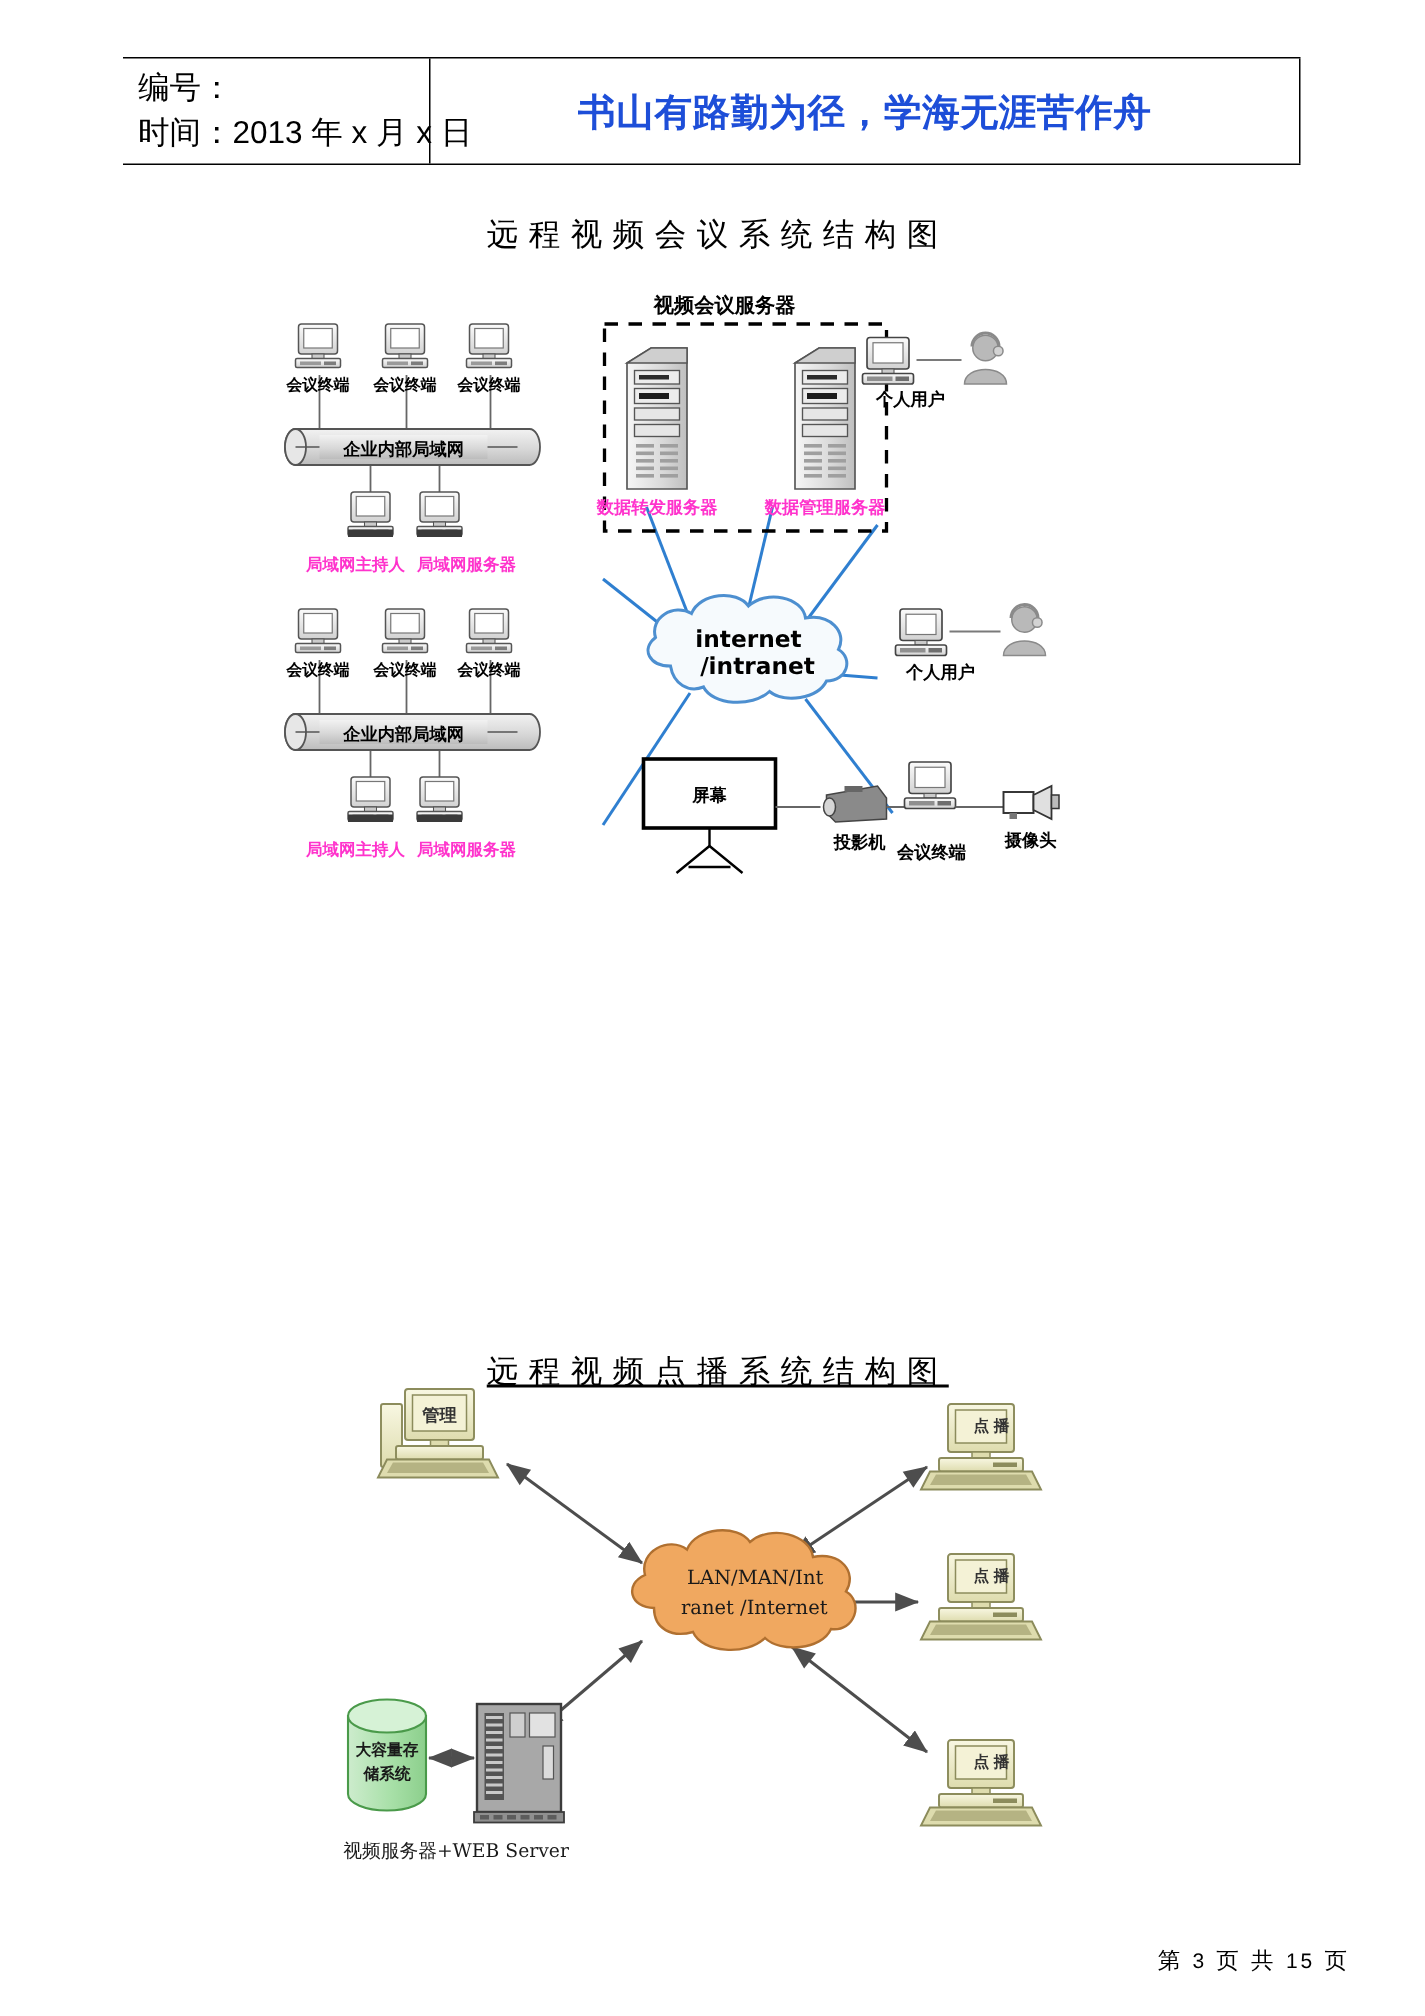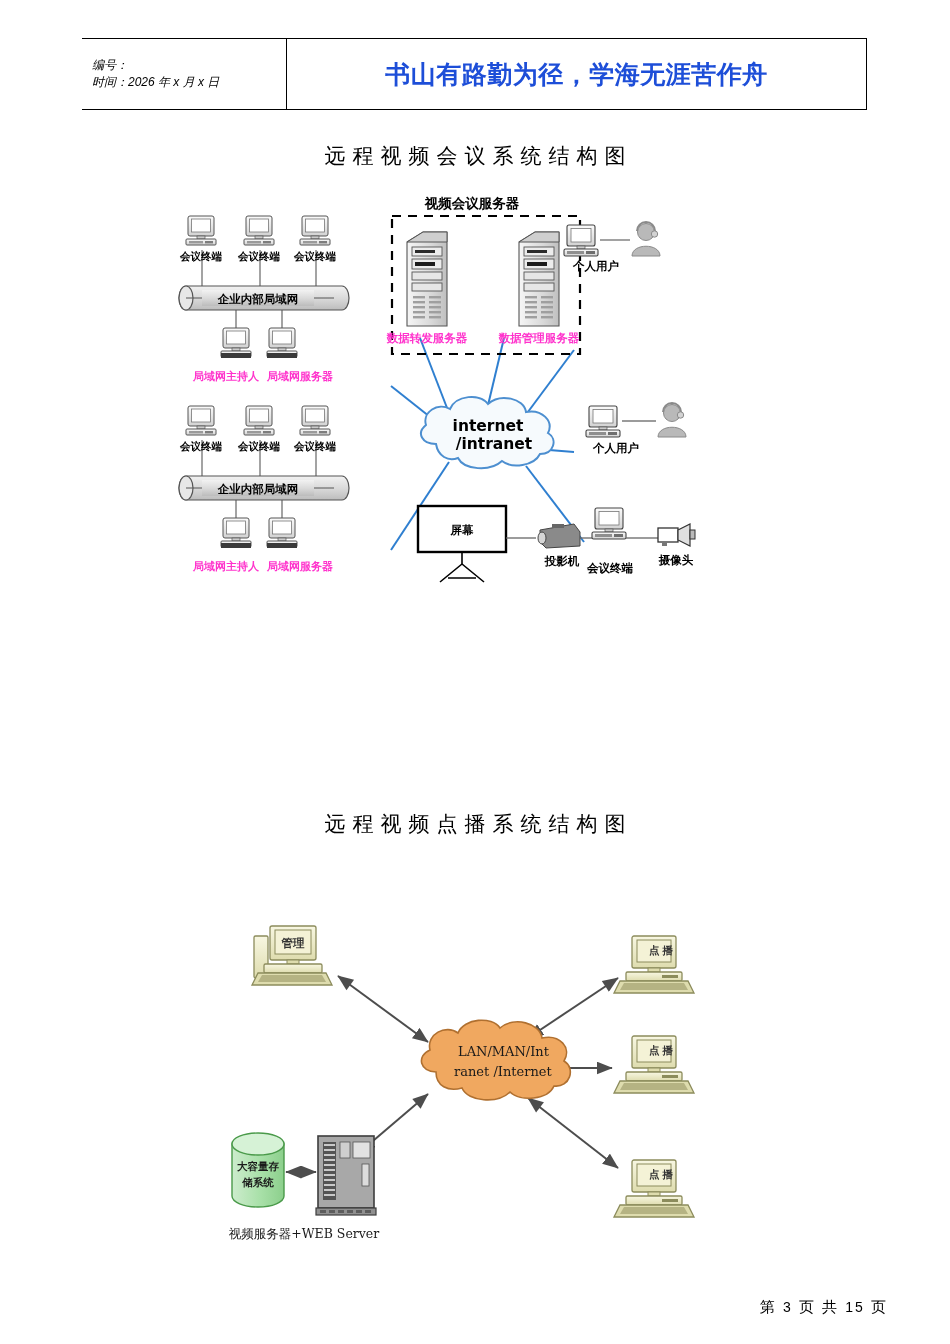--- a/index.html
+++ b/index.html
@@ -31,23 +31,22 @@
   .hdr-cell {
     display: flex;
     flex-direction: column;
     justify-content: center;
     box-sizing: border-box;
     padding: 0 10px;
   }
   #hdr-left {
     width: 205px;
     border-right: 1.5px solid #000;
-    font-size: 12px;
+    font-size: 21px;
     line-height: 1.45;
-    font-style: italic;
   }
   #hdr-mid {
     flex: 1;
     border-right: 1.5px solid #000;
     align-items: center;
     justify-content: center;
     color: #1d4ed8;
     font-family: "DejaVu Serif", "Liberation Serif", serif;
     font-weight: bold;
     font-size: 25px;
@@ -65,26 +64,26 @@
     position: absolute;
     width: 100%;
     text-align: center;
     font-family: "DejaVu Serif", "Liberation Serif", serif;
     font-size: 21px;
     letter-spacing: 7px;
     color: #000;
     text-indent: 7px;
   }
   #title-1 { top: 142px; }
-  #title-2 { top: 810px; }
+  #title-2 { top: 900px; text-decoration: underline; }
 
   
   #diagram-1 {
     position: absolute;
-    left: 164px;
+    left: 175px;
     top: 190px;
     width: 600px;
     height: 400px;
   }
   #diagram-2 {
     position: absolute;
     left: 220px;
     top: 920px;
     width: 520px;
     height: 340px;
@@ -93,30 +92,31 @@
 
   
   #footer {
     position: absolute;
     left: 0;
     top: 1298px;
     width: 888px;
     text-align: right;
     font-size: 15px;
     letter-spacing: 2px;
+    padding-left: 12px;
   }
   #footer .fnum { font-size: 14px; }
 </style>
 </head>
 <body>
 
 <div id="header-table">
   <div class="hdr-cell" id="hdr-left">
     <div class="hdr-line">编号：</div>
-    <div class="hdr-line"><span>时间：</span><span>2026 年 x 月 x 日</span></div>
+    <div class="hdr-line"><span>时间：</span><span>2013 年 x 月 x 日</span></div>
   </div>
   <div class="hdr-cell" id="hdr-mid">
     <div>书山有路勤为径，学海无涯苦作舟</div>
   </div>
 </div>
 
 <div class="section-title" id="title-1">远程视频会议系统结构图</div>
 
 <div id="diagram-1">
 <svg class="diagram-svg" viewBox="0 0 600 400" xmlns="http://www.w3.org/2000/svg">

